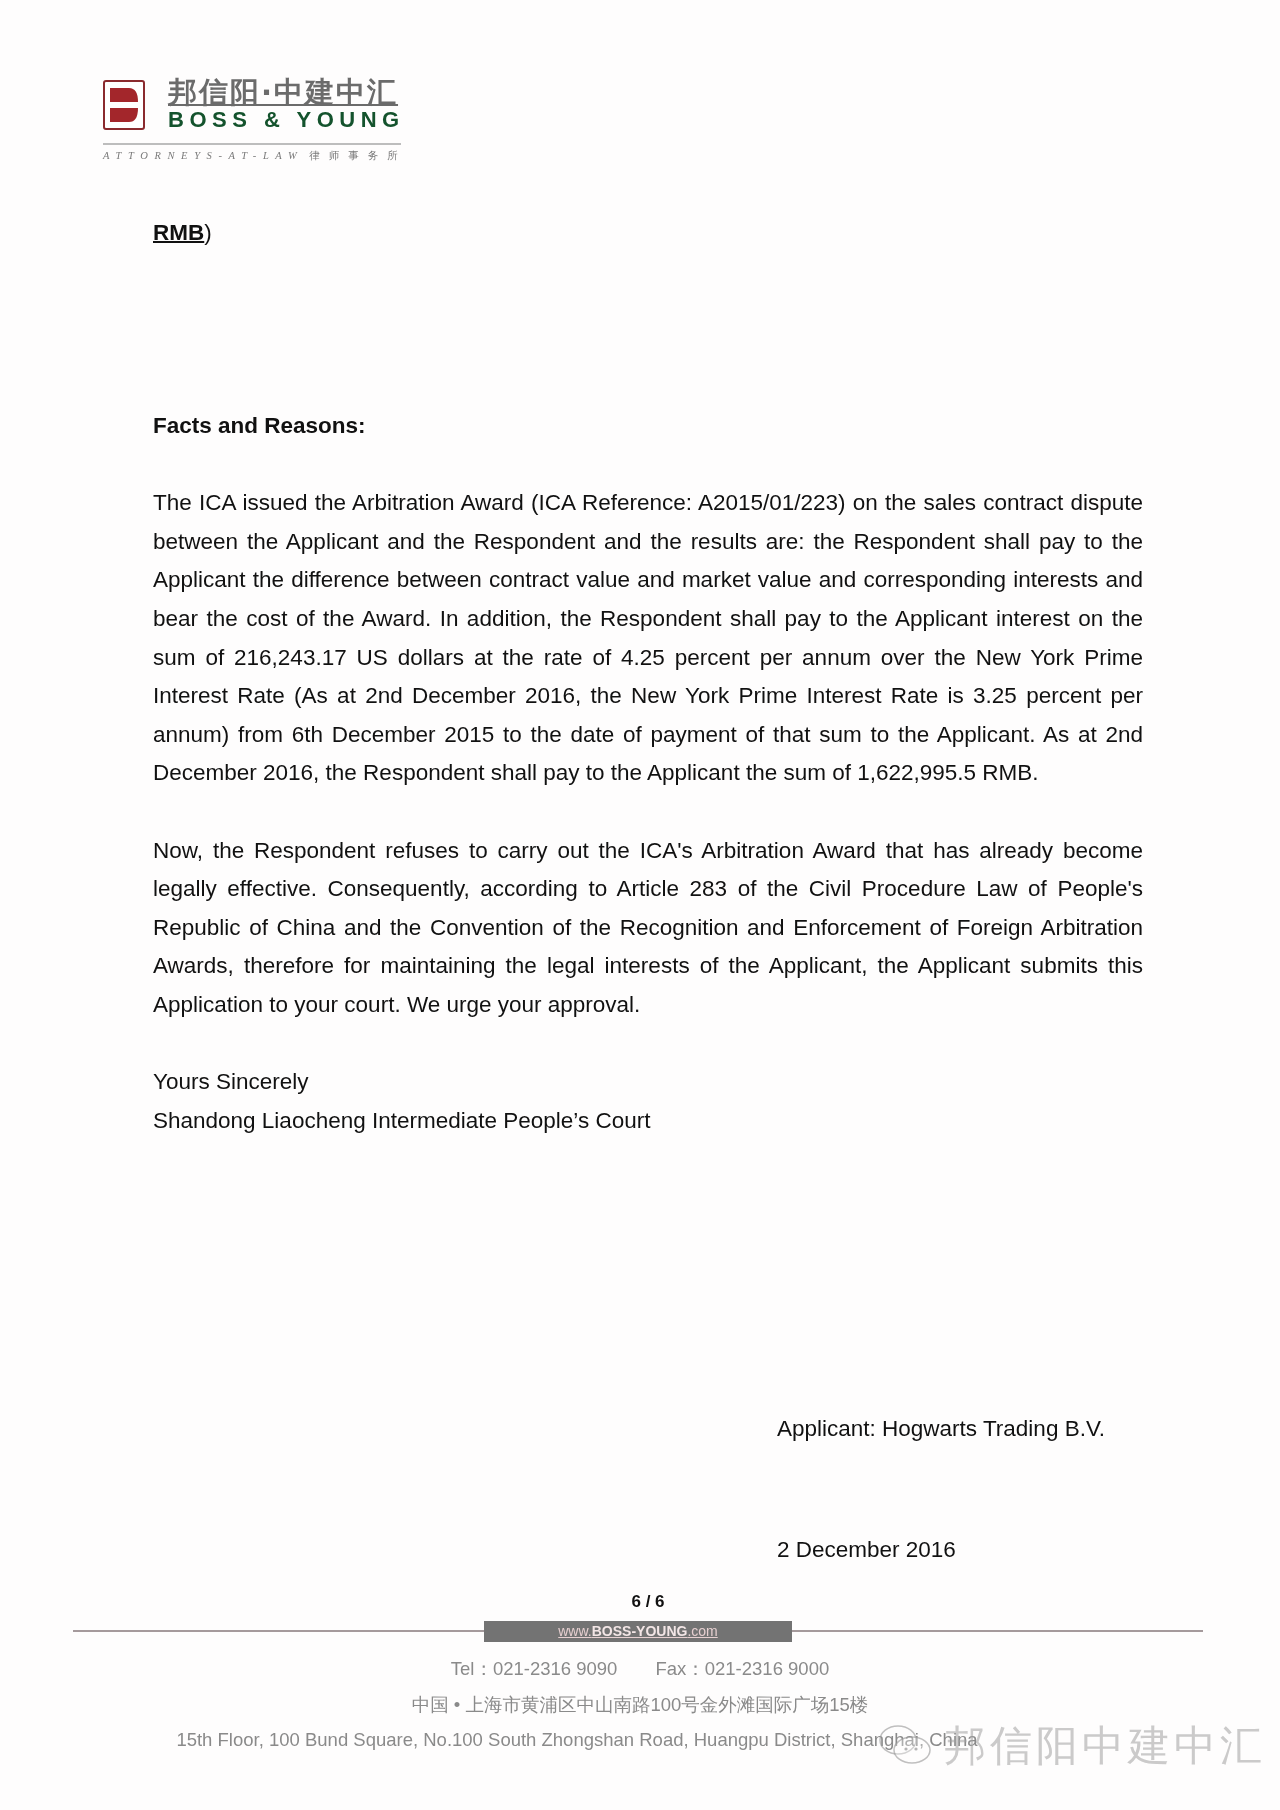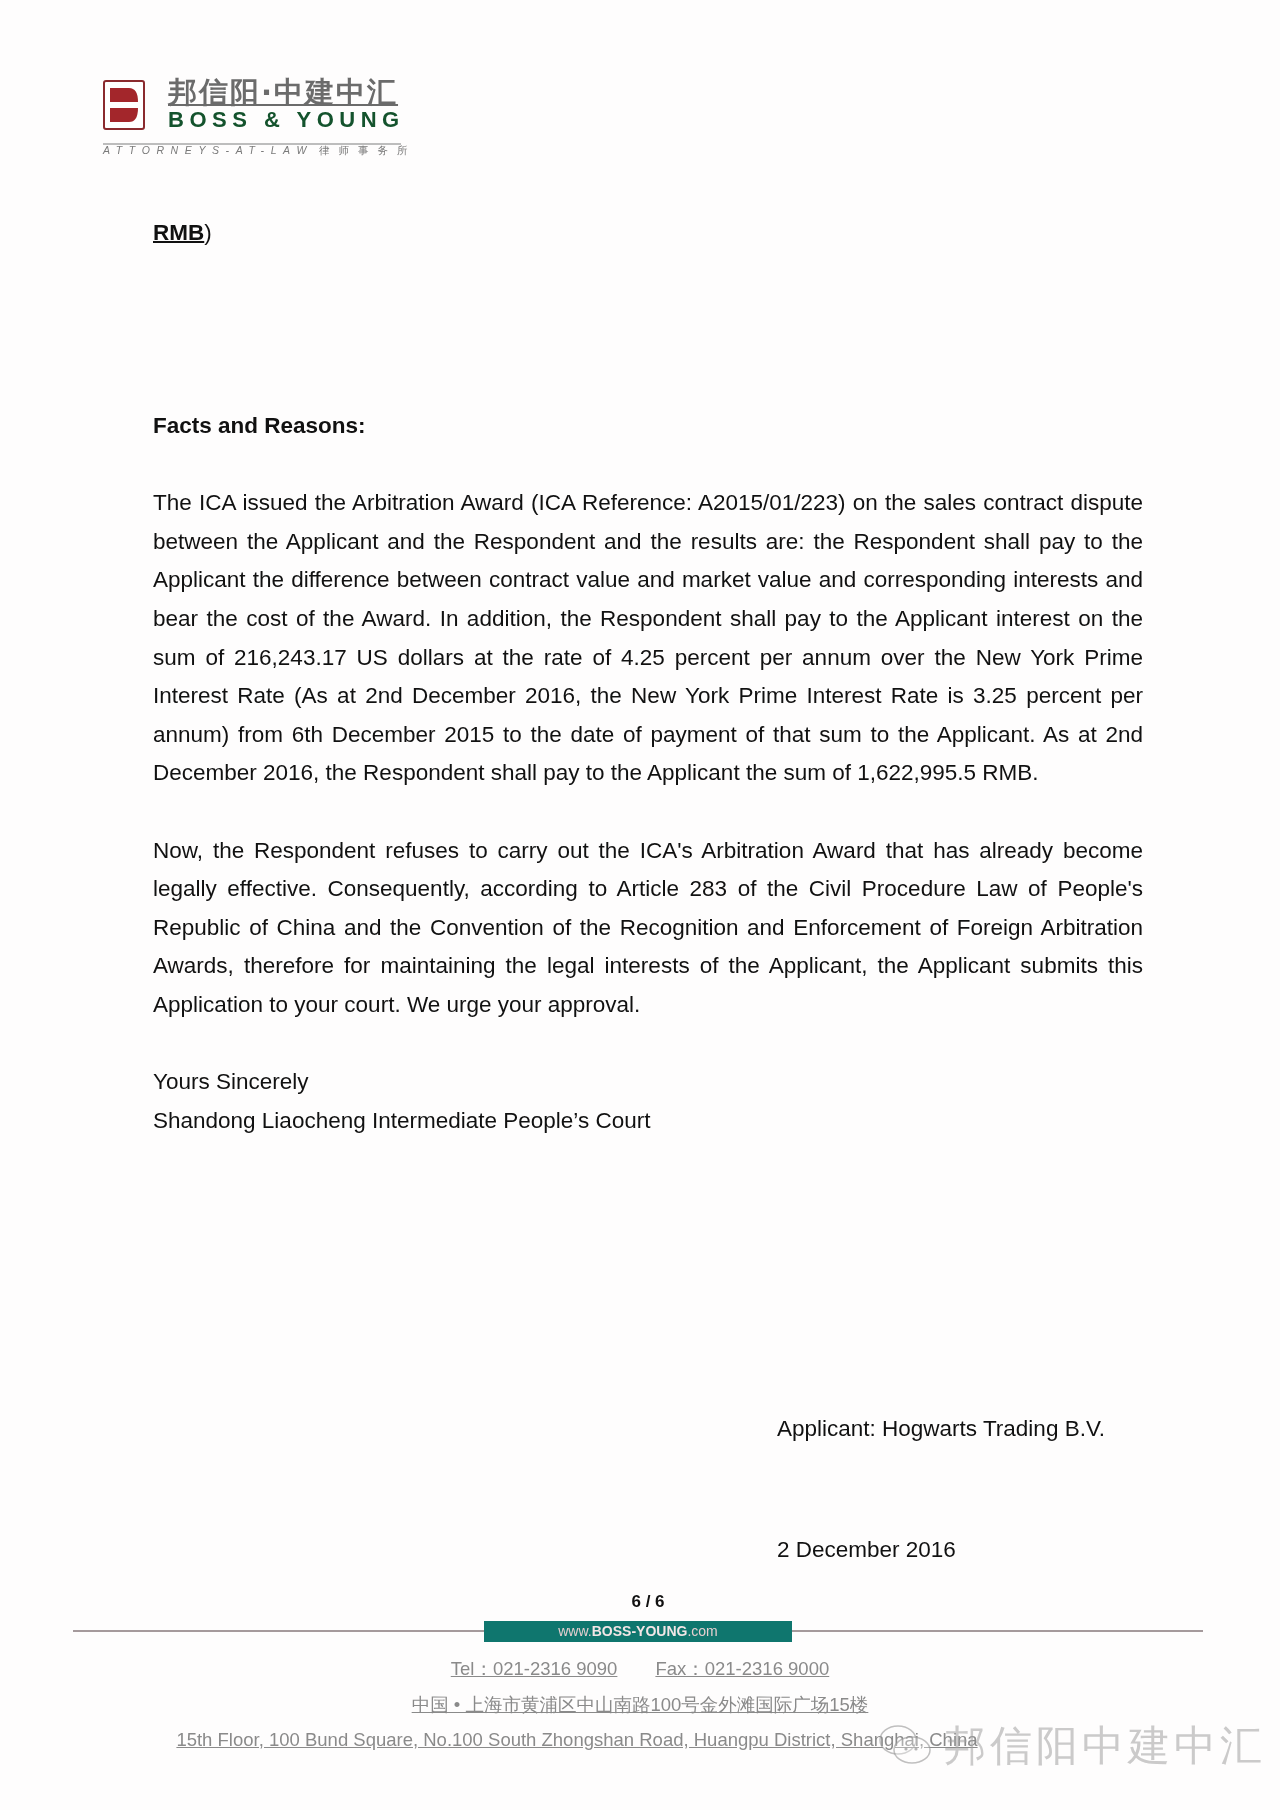--- a/index.html
+++ b/index.html
@@ -18,42 +18,42 @@
   .logo-cn {
     left: 168px; top: 76px; font-size: 29px; color: #6b6b6b; letter-spacing: 2px;
     font-family: "DejaVu Sans", sans-serif; font-weight: bold; line-height: 32px; text-decoration: underline;
   }
   .logo-en {
     left: 168px; top: 108px; font-size: 22px; color: #14532d; letter-spacing: 5.5px;
     font-weight: bold; line-height: 24px;
   }
   .logo-rule { left: 103px; top: 143px; width: 298px; height: 2px; background: #bdbdbd; }
   .logo-tag {
-    left: 103px; top: 143px; font-size: 10.5px; color: #7a7a7a; letter-spacing: 6.6px;
-    font-style: italic; line-height: 14px; white-space: nowrap;
+    left: 103px; top: 149px; font-size: 10.5px; color: #7a7a7a; letter-spacing: 6.6px;
+    font-style: italic; line-height: 14px; white-space: nowrap; font-family: Liberation Serif, serif;
   }
   .logo-tag .cn { font-style: normal; letter-spacing: 9px; margin-left: 6px; }
 
   
   .content { left: 153px; top: 214px; width: 990px; font-size: 22.5px; line-height: 38.6px; }
   .p { margin: 0; text-align: justify; }
   .gap { height: 38.6px; }
   .u { text-decoration: underline; text-decoration-thickness: 2px; font-weight: bold; }
   .b { font-weight: bold; }
   .sig { left: 777px; font-size: 22.5px; line-height: 30px; white-space: nowrap; }
 
   
   .page-num { left: 600px; top: 1592px; width: 96px; text-align: center; font-size: 17px; font-weight: bold; color: #111; }
   .foot-line { left: 73px; top: 1630px; width: 1130px; height: 2px; background: #a59a9c; }
   .foot-bar {
-    left: 484px; top: 1621px; width: 308px; height: 21px; background: #0f766e;
-    color: #e6cfd0; font-size: 14px; line-height: 21px; text-align: center;
+    left: 484px; top: 1621px; width: 308px; height: 21px; background: #737373;
+    color: #e6cfd0; font-size: 14px; line-height: 21px; text-align: center; text-decoration: underline;
   }
   .foot-bar b { font-weight: bold; color: #f3e6e6; }
-  .foot-info { left: 0; width: 1280px; text-align: center; color: #8a8a8a; font-size: 18.5px; white-space: nowrap; text-decoration: underline; }
+  .foot-info { left: 0; width: 1280px; text-align: center; color: #8a8a8a; font-size: 18.5px; white-space: nowrap; }
   .foot-info .sp { display: inline-block; width: 38px; }
   .wm { left: 878px; top: 1718px; color: rgba(160,160,160,0.55); font-size: 42px; letter-spacing: 4px; font-family: "DejaVu Sans", sans-serif; white-space: nowrap; }
   .wm-icon { left: 878px; top: 1722px; }
 </style>
 </head>
 <body>
 
 <div class="abs logo-box">
   <svg width="38" height="46" viewBox="0 0 38 46">
     <path d="M5 6 H24 Q33 6 33 20 H5 Z" fill="#a3262b"></path>

